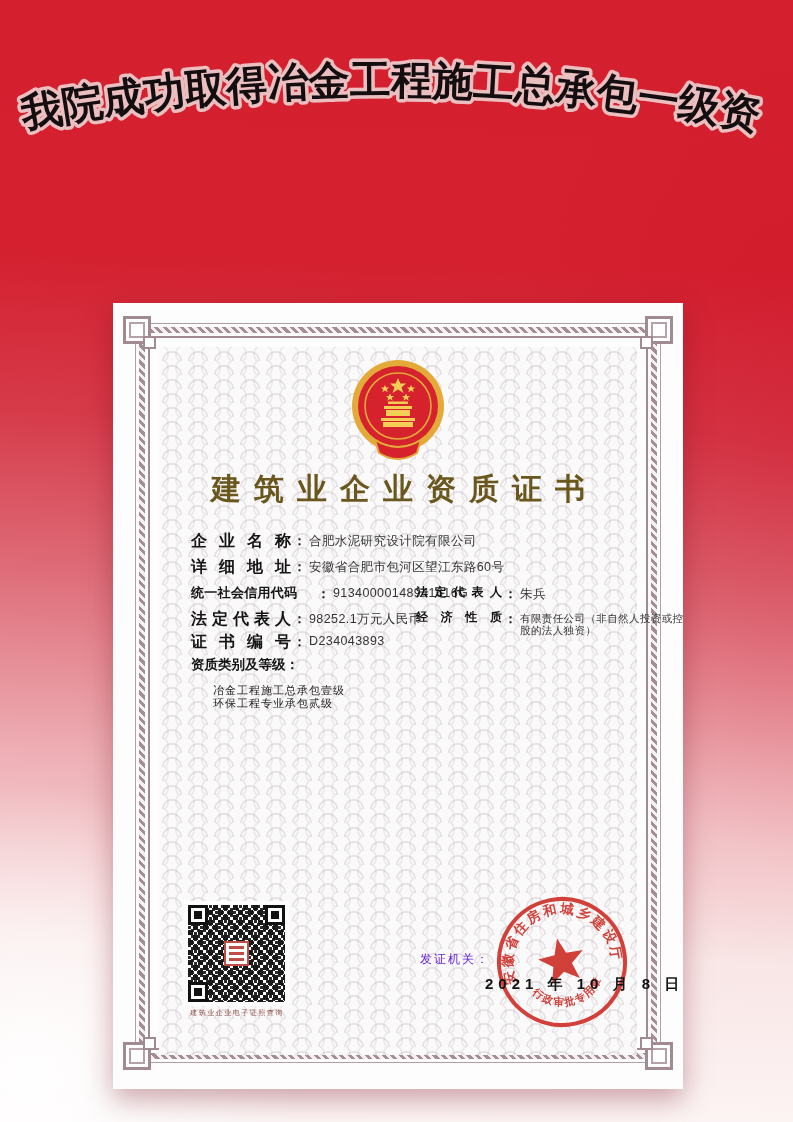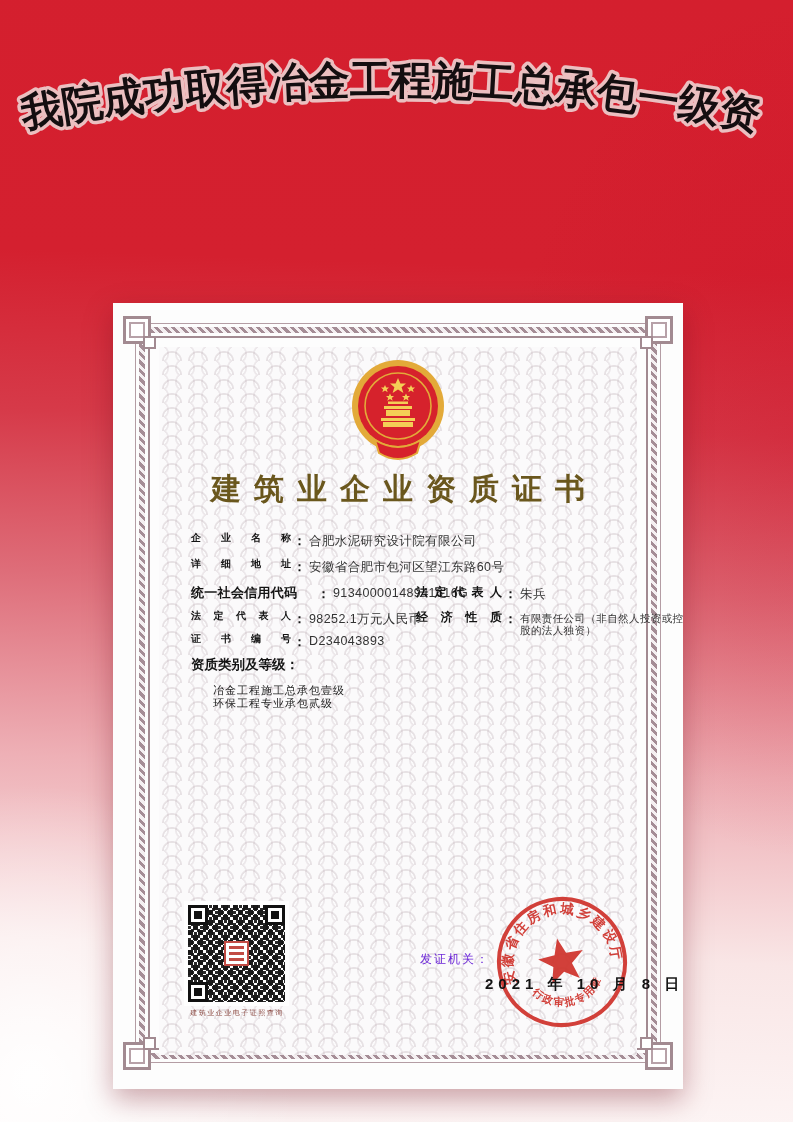--- a/index.html
+++ b/index.html
@@ -54,21 +54,21 @@
   
   .cert-title {
     position:absolute; top:154px; left:0; width:100%; z-index:4;
     text-align:center; font-family:"Liberation Serif", serif; font-weight:bold;
     font-size:30px; color:#6a571d; letter-spacing:13px; text-indent:13px;margin-top:12px;
   }
   
   .fields { position:absolute; left:78px; top:228px; width:452px; z-index:4; }
   .crow { position:absolute; left:0; white-space:nowrap; }
   .g2 { position:absolute; left:209px; top:0; white-space:nowrap; }
-  .lb { display:inline-block; font-weight:800; color:#141414; font-size:10px; vertical-align:top; }
+  .lb { display:inline-block; font-weight:800; color:#141414; font-size:16px; vertical-align:top; }
   .w4 { width:100px; text-align:justify; text-align-last:justify; }
   .w8 { width:124px; font-size:13px; letter-spacing:.3px; }
   .w5 { width:86px; text-align:justify; text-align-last:justify; font-size:12px;margin-left:16px; }
   .cl { font-weight:800; color:#141414; font-size:13px; margin:0 3px 0 2px; vertical-align:top; display:inline-block; padding-top:1px; }
   .val { display:inline-block; font-size:12.5px; color:#333; letter-spacing:.4px; padding-top:2px; vertical-align:top; }
   .val-wrap { width:165px; white-space:normal; font-size:10.5px; line-height:12px; padding-top:3px; }
   .cat { font-weight:800; color:#141414; font-size:13.5px; }
   .quals { position:absolute; left:22px; top:153px; font-size:11px; color:#222; line-height:12.5px; letter-spacing:1px; }
   
   .qr {

